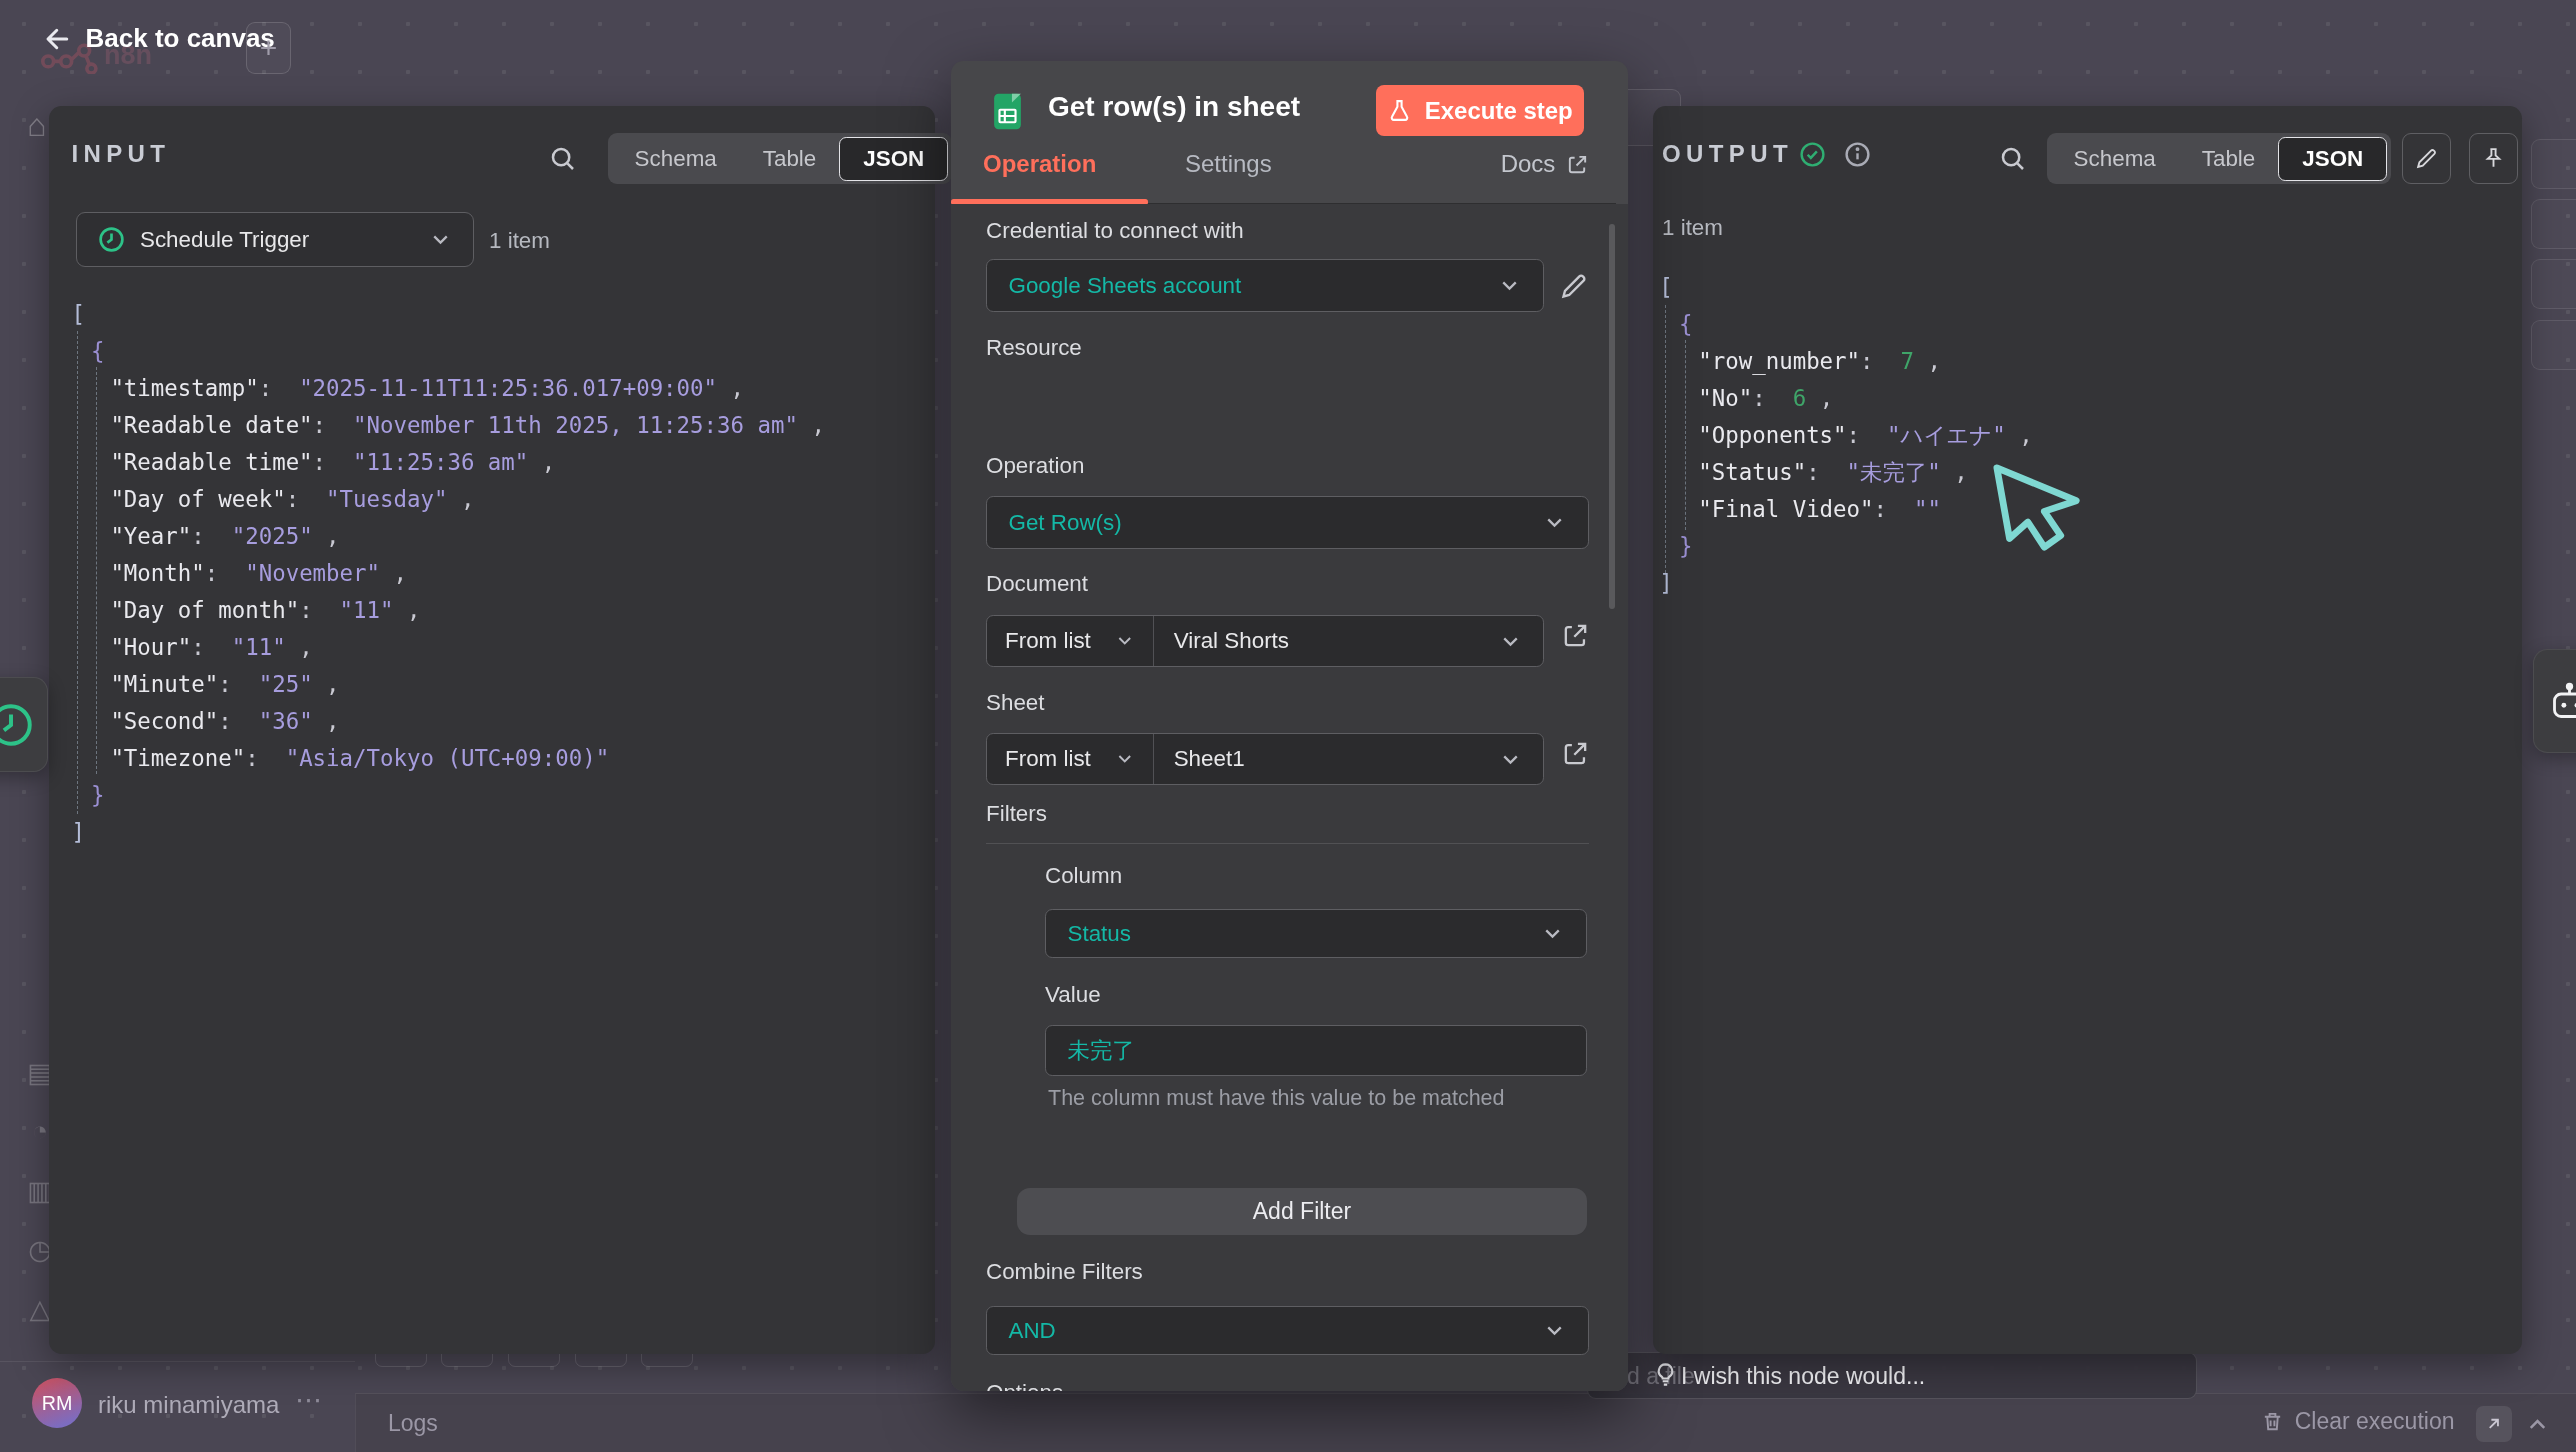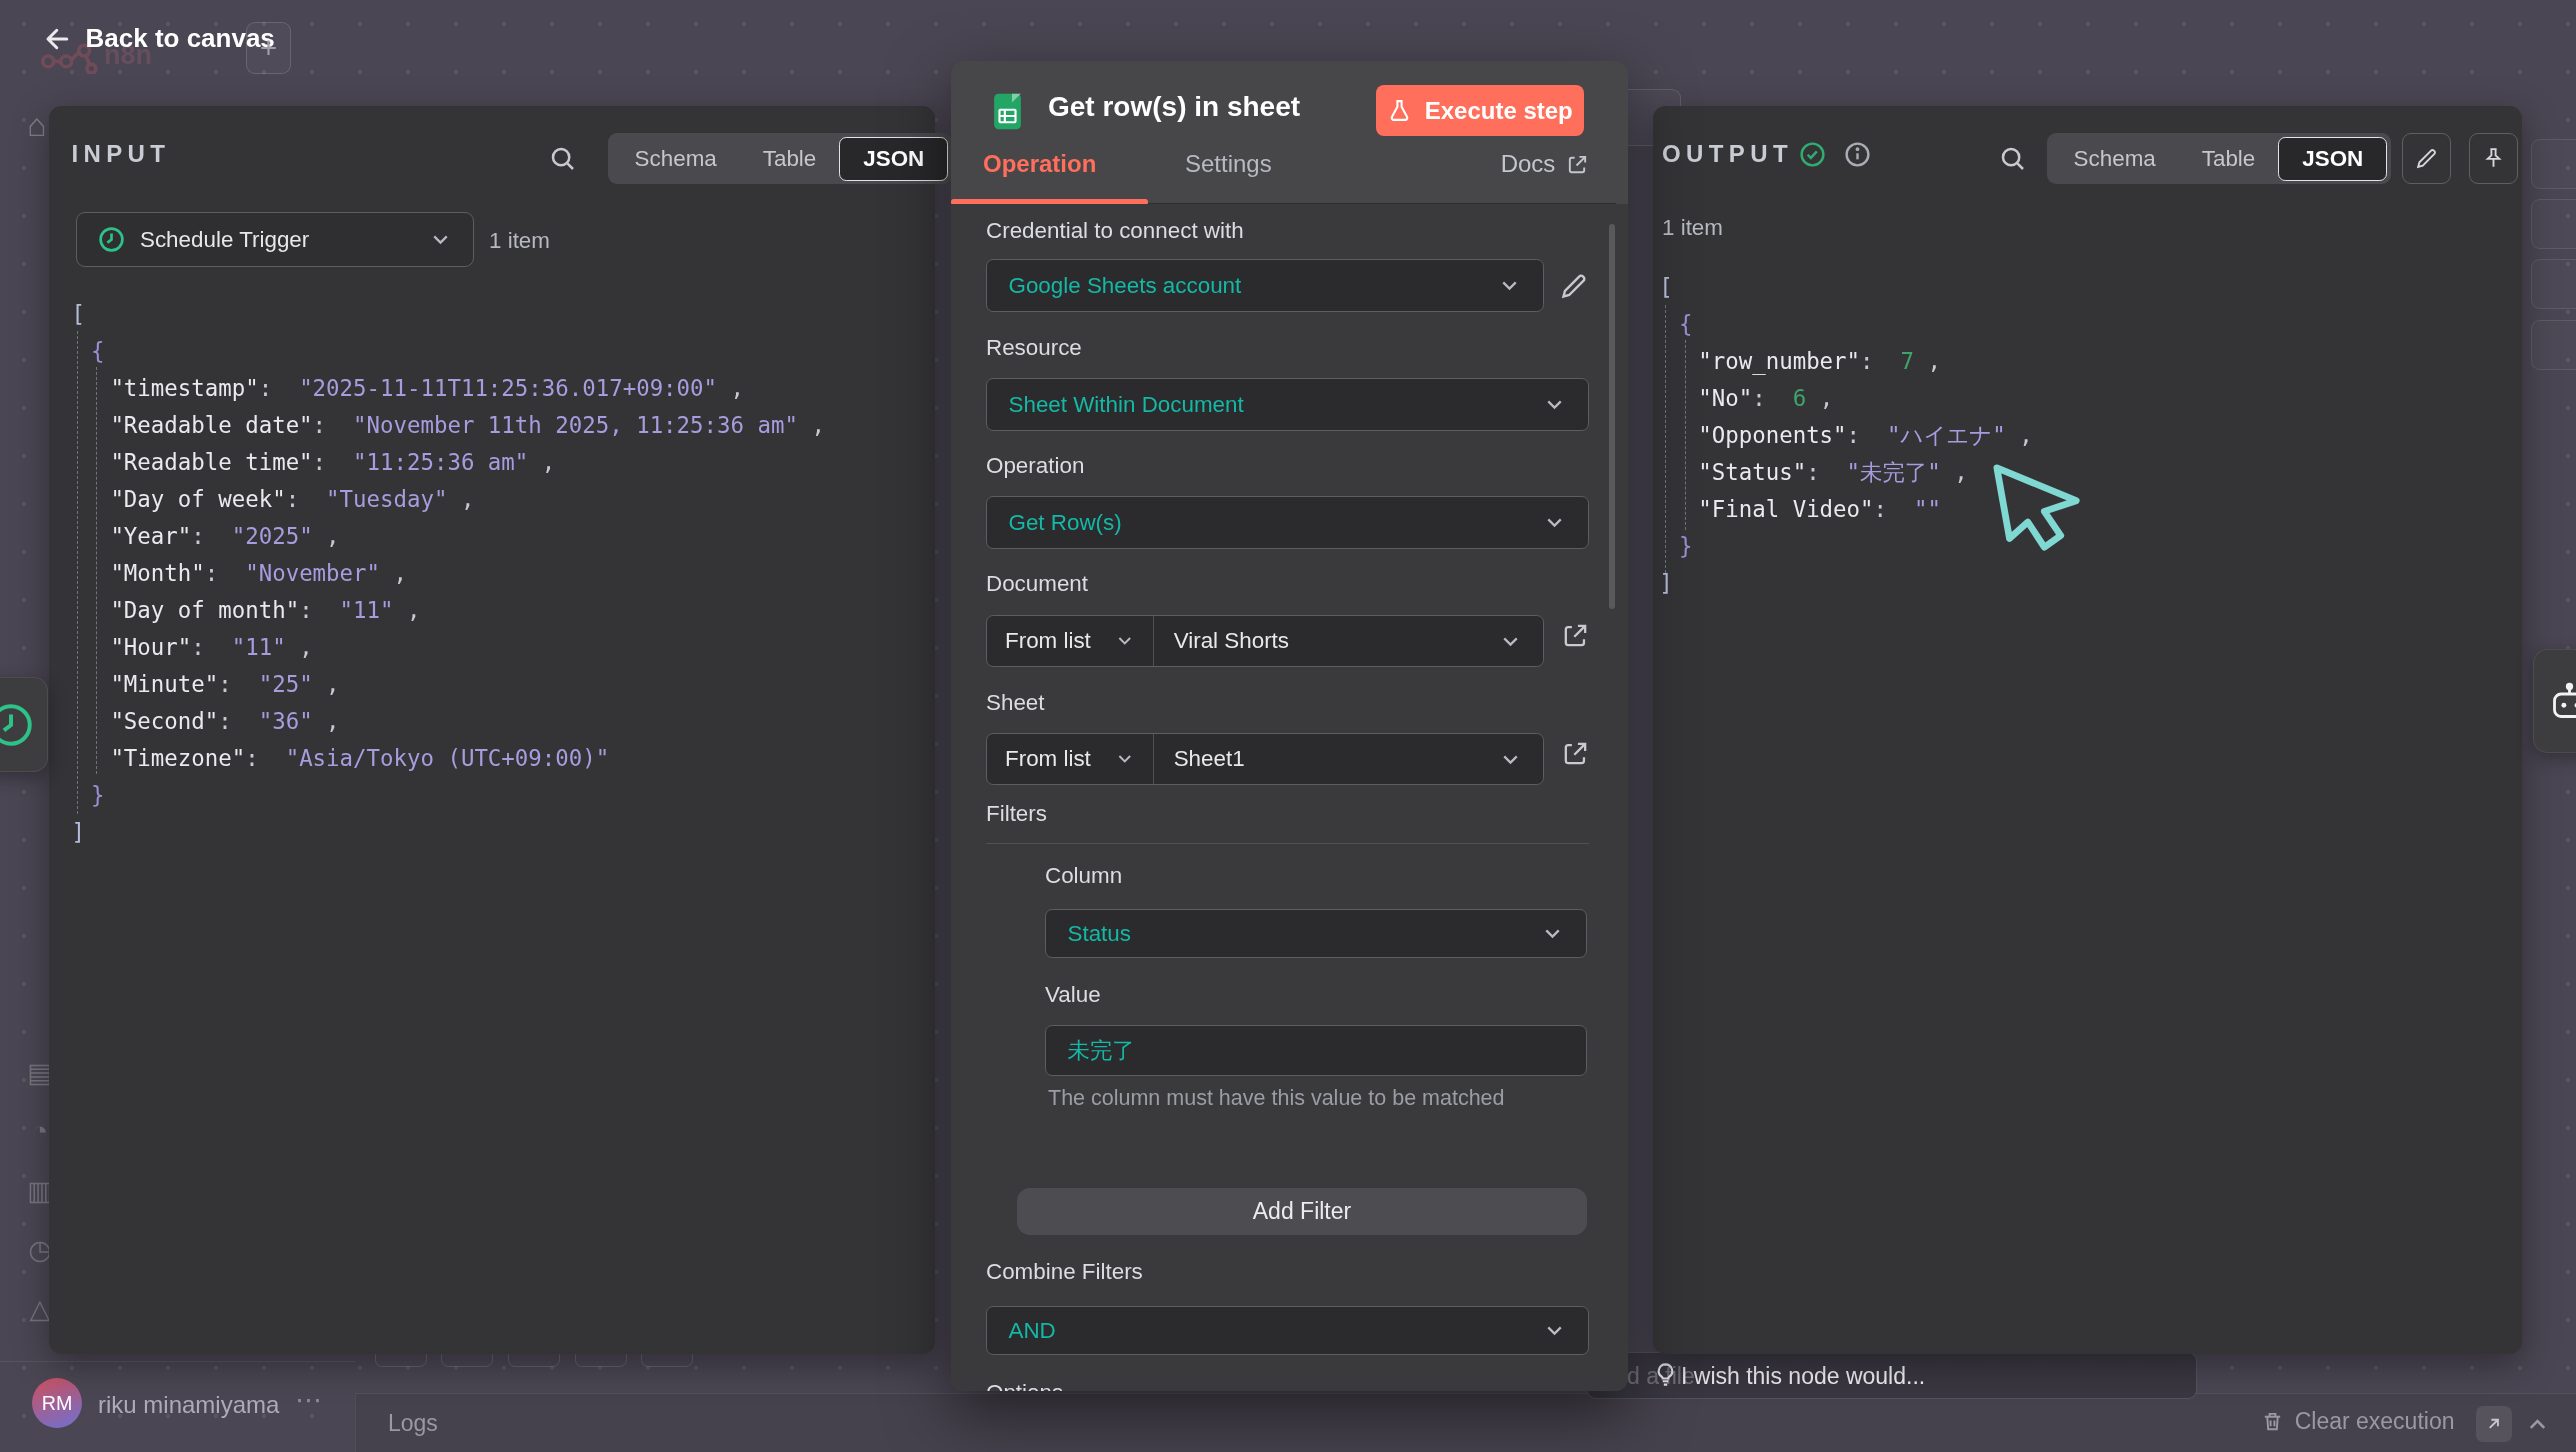--- a/index.html
+++ b/index.html
@@ -266,28 +266,20 @@
             </svg>
         </span>
       </div>
       <div class="abs" style="left:605px;top:64px">
         <svg width="36" height="36" viewBox="0 0 24 24" fill="none" stroke="#c9cad0" stroke-width="1.6">
           <path d="M5 19l1-3.8L15.6 5.6a1.6 1.6 0 0 1 2.3 0l0.5 0.5a1.6 1.6 0 0 1 0 2.3L8.8 18 5 19z"></path>
         </svg>
       </div>
 
       <div class="f-label" style="left:35px;top:131px">Resource</div>
-      <div class="select" style="left:35px;top:174px;width:603px">
-        <span>Sheet Within Document</span>
-        <span class="chev">
-          <svg width="25" height="25" viewBox="0 0 24 24" fill="none" stroke="#b9bac2" stroke-width="2.2">
-              <path d="M6 9l6 6 6-6"></path>
-            </svg>
-        </span>
-      </div>
 
       <div class="f-label" style="left:35px;top:249px">Operation</div>
       <div class="select" style="left:35px;top:292px;width:603px">
         <span>Get Row(s)</span>
         <span class="chev">
           <svg width="25" height="25" viewBox="0 0 24 24" fill="none" stroke="#b9bac2" stroke-width="2.2">
               <path d="M6 9l6 6 6-6"></path>
             </svg>
         </span>
       </div>

